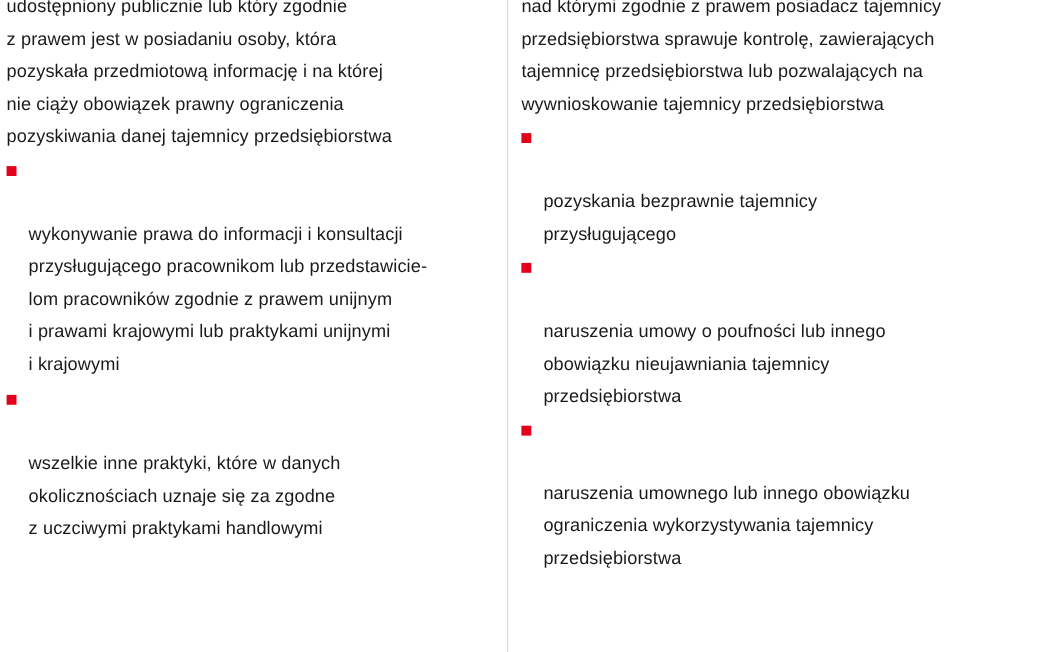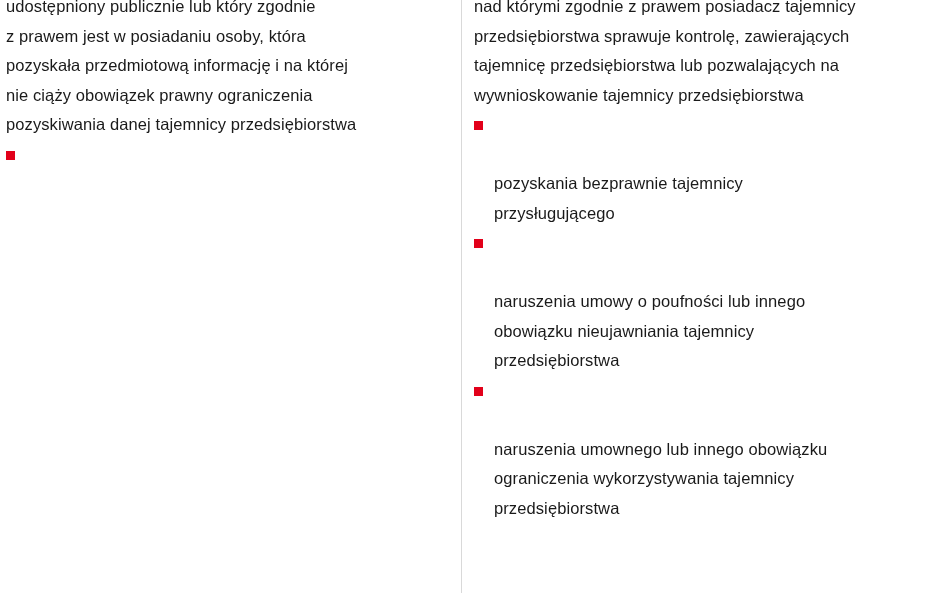--- a/index.html
+++ b/index.html
@@ -84,24 +84,35 @@
   <div class="column col-left">
 
     <p class="para clipped-top">udostępniony publicznie lub który zgodnie
 z prawem jest w posiadaniu osoby, która
 pozyskała przedmiotową informację i na której
 nie ciąży obowiązek prawny ograniczenia
 pozyskiwania danej tajemnicy przedsiębiorstwa</p>
 
     <div class="bullet-item">
       <span class="marker"></span>
+      <span>wykonywanie prawa do informacji i konsultacji
+przysługującego pracownikom lub przedstawicie-
+lom pracowników zgodnie z prawem unijnym
+i prawami krajowymi lub praktykami unijnymi
+i krajowymi</span>
     </div>
 
     <div class="spacer-2"></div>
 
+    <div class="bullet-item">
+      <span class="marker"></span>
+      <span>wszelkie inne praktyki, które w danych
+okolicznościach uznaje się za zgodne
+z uczciwymi praktykami handlowymi</span>
+    </div>
 
   </div>
 
   <div class="divider"></div>
 
   <div class="column col-right">
 
     <p class="para clipped-top">nad którymi zgodnie z prawem posiadacz tajemnicy
 przedsiębiorstwa sprawuje kontrolę, zawierających
 tajemnicę przedsiębiorstwa lub pozwalających na

